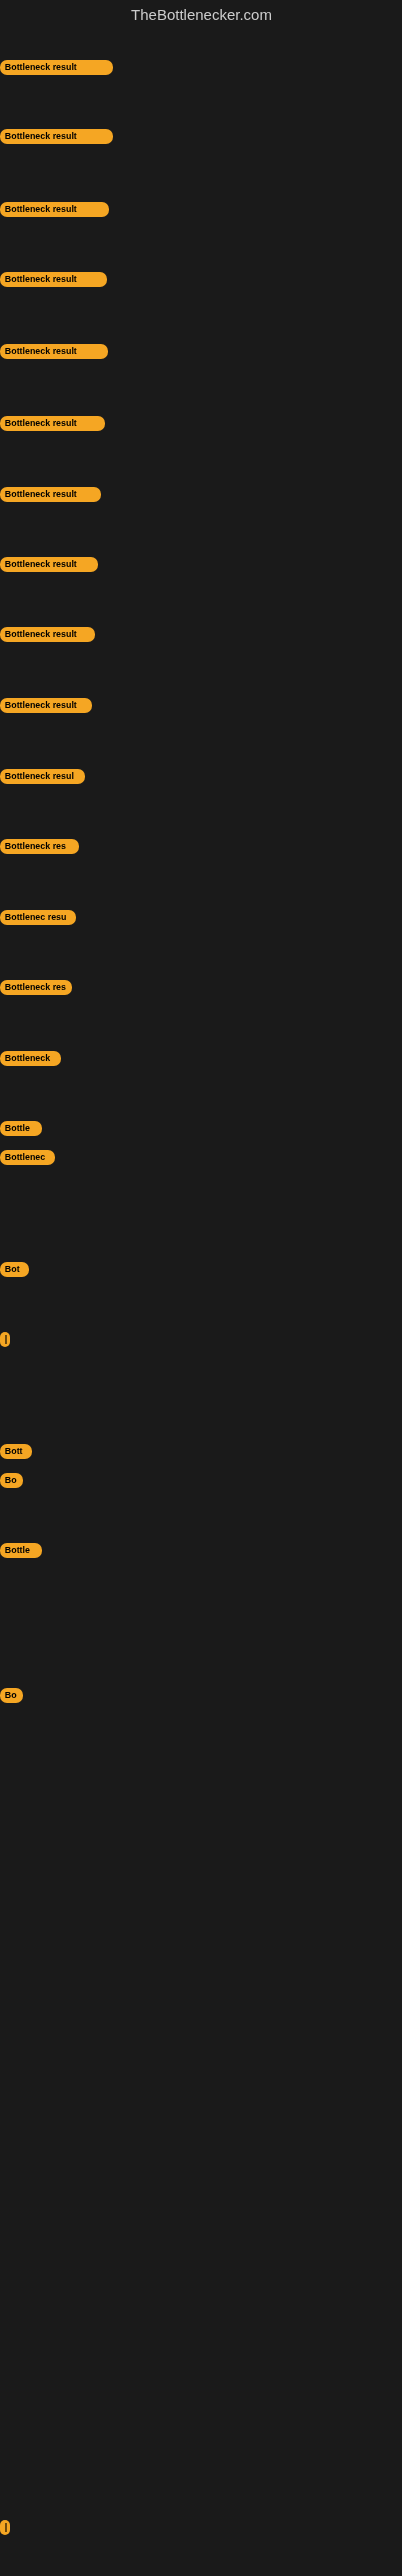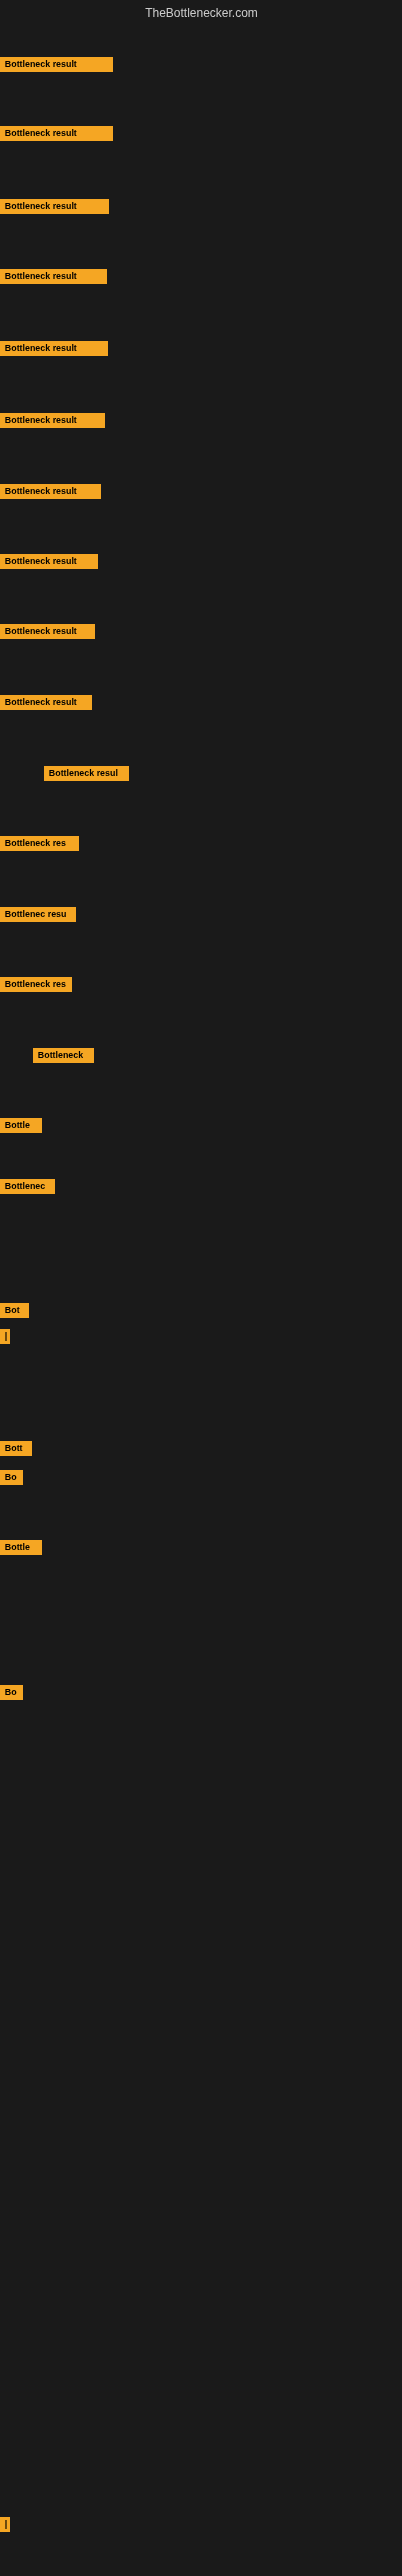--- a/index.html
+++ b/index.html
@@ -12,33 +12,33 @@
       background-color: #1a1a1a;
       width: 403px;
       min-height: 2576px;
       font-family: Arial, sans-serif;
       position: relative;
     }
 
     .site-title {
       text-align: center;
       color: #cccccc;
-      font-size: 12px;
+      font-size: 15px;
       padding: 6.4px 0;
       width: 100%;
     }
 
     .badge {
       display: inline-block;
       background-color: #f5a623;
       color: #000000;
       font-size: 8.9px;
       font-weight: bold;
       padding: 2.4px 4.8px;
-      border-radius: 0;
+      border-radius: 7px;
       white-space: nowrap;
       overflow: hidden;
     }
 
     .badge-container {
       position: absolute;
       left: 0;
     }
   </style>
 </head>
@@ -50,28 +50,28 @@
 <div class="badge-container" style="top: 30px; max-width: 113px;"><span class="badge" style="max-width: 113px; width: 113px;">Bottleneck result</span></div>
     <div class="badge-container" style="top: 99px; max-width: 113px;"><span class="badge" style="max-width: 113px; width: 113px;">Bottleneck result</span></div>
     <div class="badge-container" style="top: 172px; max-width: 109px;"><span class="badge" style="max-width: 109px; width: 109px;">Bottleneck result</span></div>
     <div class="badge-container" style="top: 242px; max-width: 107px;"><span class="badge" style="max-width: 107px; width: 107px;">Bottleneck result</span></div>
     <div class="badge-container" style="top: 314px; max-width: 108px;"><span class="badge" style="max-width: 108px; width: 108px;">Bottleneck result</span></div>
     <div class="badge-container" style="top: 386px; max-width: 105px;"><span class="badge" style="max-width: 105px; width: 105px;">Bottleneck result</span></div>
     <div class="badge-container" style="top: 457px; max-width: 101px;"><span class="badge" style="max-width: 101px; width: 101px;">Bottleneck result</span></div>
     <div class="badge-container" style="top: 527px; max-width: 98px;"><span class="badge" style="max-width: 98px; width: 98px;">Bottleneck result</span></div>
     <div class="badge-container" style="top: 597px; max-width: 95px;"><span class="badge" style="max-width: 95px; width: 95px;">Bottleneck result</span></div>
     <div class="badge-container" style="top: 668px; max-width: 92px;"><span class="badge" style="max-width: 92px; width: 92px;">Bottleneck result</span></div>
-    <div class="badge-container" style="top: 739px; max-width: 85px; margin-left: 44px;"><span class="badge" style="max-width: 85px; width: 85px;">Bottleneck resul</span></div>
+    <div class="badge-container" style="top: 739px; max-width: 85px;"><span class="badge" style="max-width: 85px; width: 85px;">Bottleneck resul</span></div>
     <div class="badge-container" style="top: 809px; max-width: 79px;"><span class="badge" style="max-width: 79px; width: 79px;">Bottleneck res</span></div>
     <div class="badge-container" style="top: 880px; max-width: 76px;"><span class="badge" style="max-width: 76px; width: 76px;">Bottlenec resu</span></div>
     <div class="badge-container" style="top: 950px; max-width: 72px;"><span class="badge" style="max-width: 72px; width: 72px;">Bottleneck res</span></div>
-    <div class="badge-container" style="top: 1021px; max-width: 61px;"><span class="badge" style="max-width: 61px; width: 71px; margin-left: 33px;">Bottleneck</span></div>
+    <div class="badge-container" style="top: 1021px; max-width: 61px;"><span class="badge" style="max-width: 61px; width: 71px;">Bottleneck</span></div>
     <div class="badge-container" style="top: 1091px; max-width: 42px;"><span class="badge" style="max-width: 42px; width: 42px;">Bottle</span></div>
-    <div class="badge-container" style="top: 1152px; max-width: 55px;"><span class="badge" style="max-width: 55px; width: 55px;">Bottlenec</span></div>
-    <div class="badge-container" style="top: 1276px; max-width: 29px;"><span class="badge" style="max-width: 29px; width: 29px;">Bot</span></div>
+    <div class="badge-container" style="top: 1120px; max-width: 55px;"><span class="badge" style="max-width: 55px; width: 55px;">Bottlenec</span></div>
+    <div class="badge-container" style="top: 1232px; max-width: 29px;"><span class="badge" style="max-width: 29px; width: 29px;">Bot</span></div>
     <div class="badge-container" style="top: 1302px; max-width: 8px;"><span class="badge" style="max-width: 8px; width: 8px;">|</span></div>
     <div class="badge-container" style="top: 1373px; max-width: 32px;"><span class="badge" style="max-width: 32px; width: 32px; margin-top: 41px;">Bott</span></div>
     <div class="badge-container" style="top: 1443px; max-width: 22.5px;"><span class="badge" style="max-width: 22.5px; width: 22.5px;">Bo</span></div>
     <div class="badge-container" style="top: 1513px; max-width: 42px;"><span class="badge" style="max-width: 42px; width: 42px;">Bottle</span></div>
     <div class="badge-container" style="top: 1658px; max-width: 22.5px;"><span class="badge" style="max-width: 22.5px; width: 22.5px;">Bo</span></div>
     <div class="badge-container" style="top: 2490px; max-width: 8px;"><span class="badge" style="max-width: 8px; width: 8px;">|</span></div>
   </div>
 
 
 </body></html>

